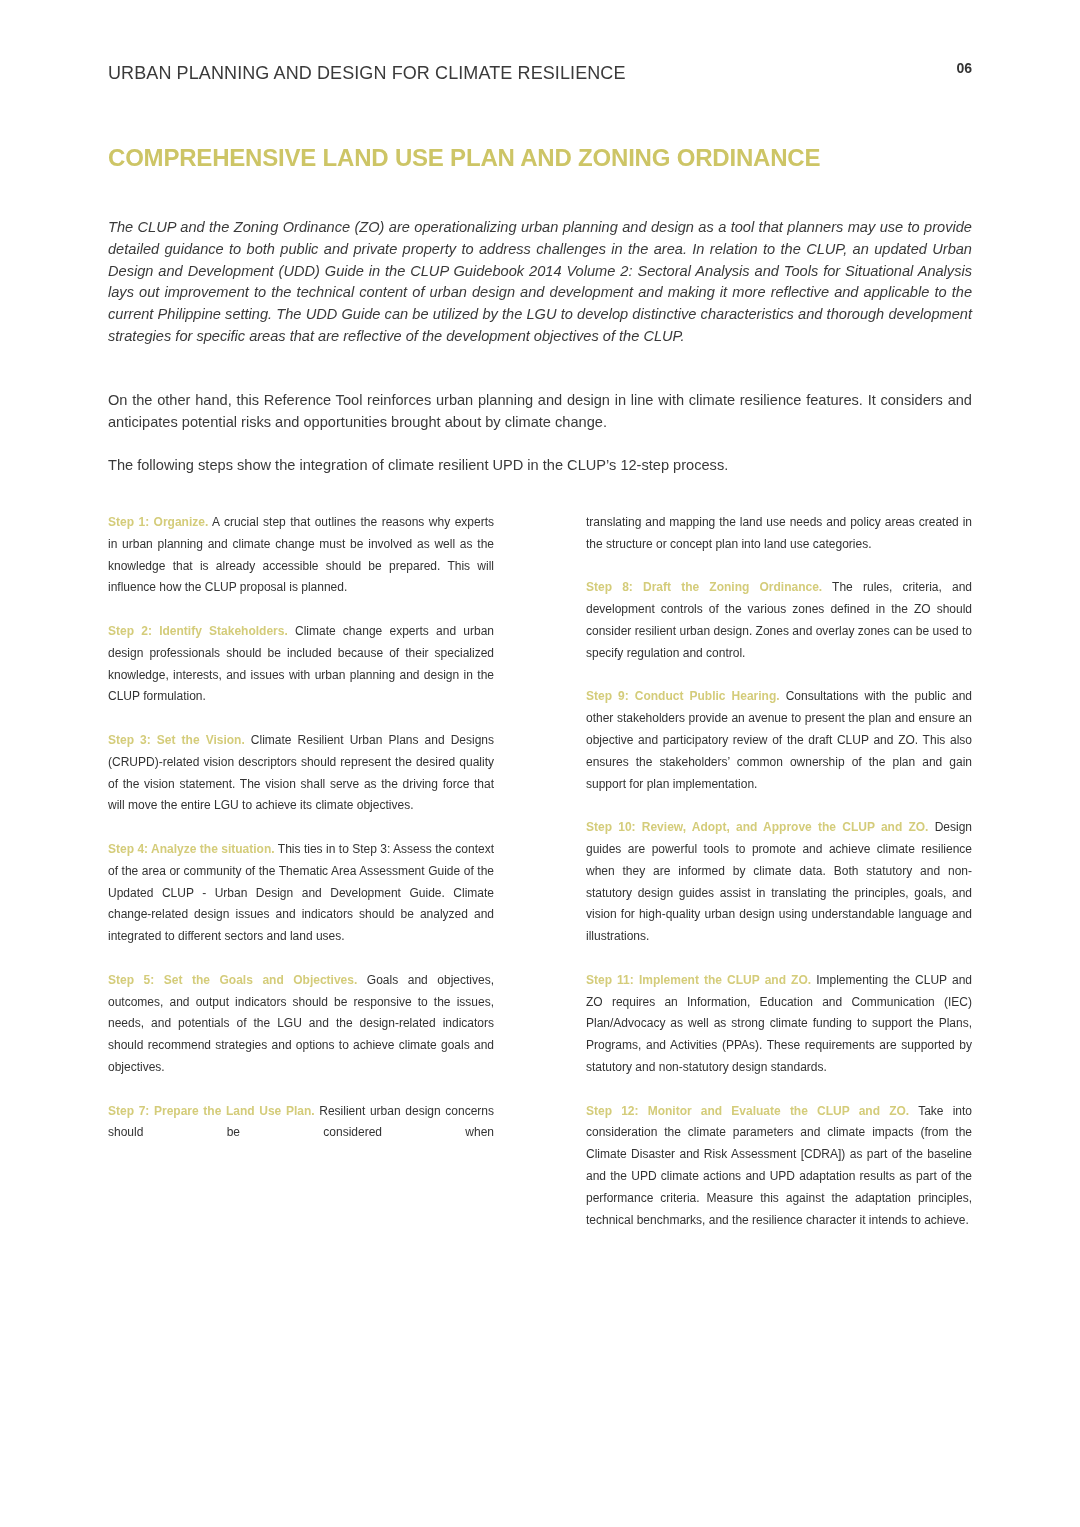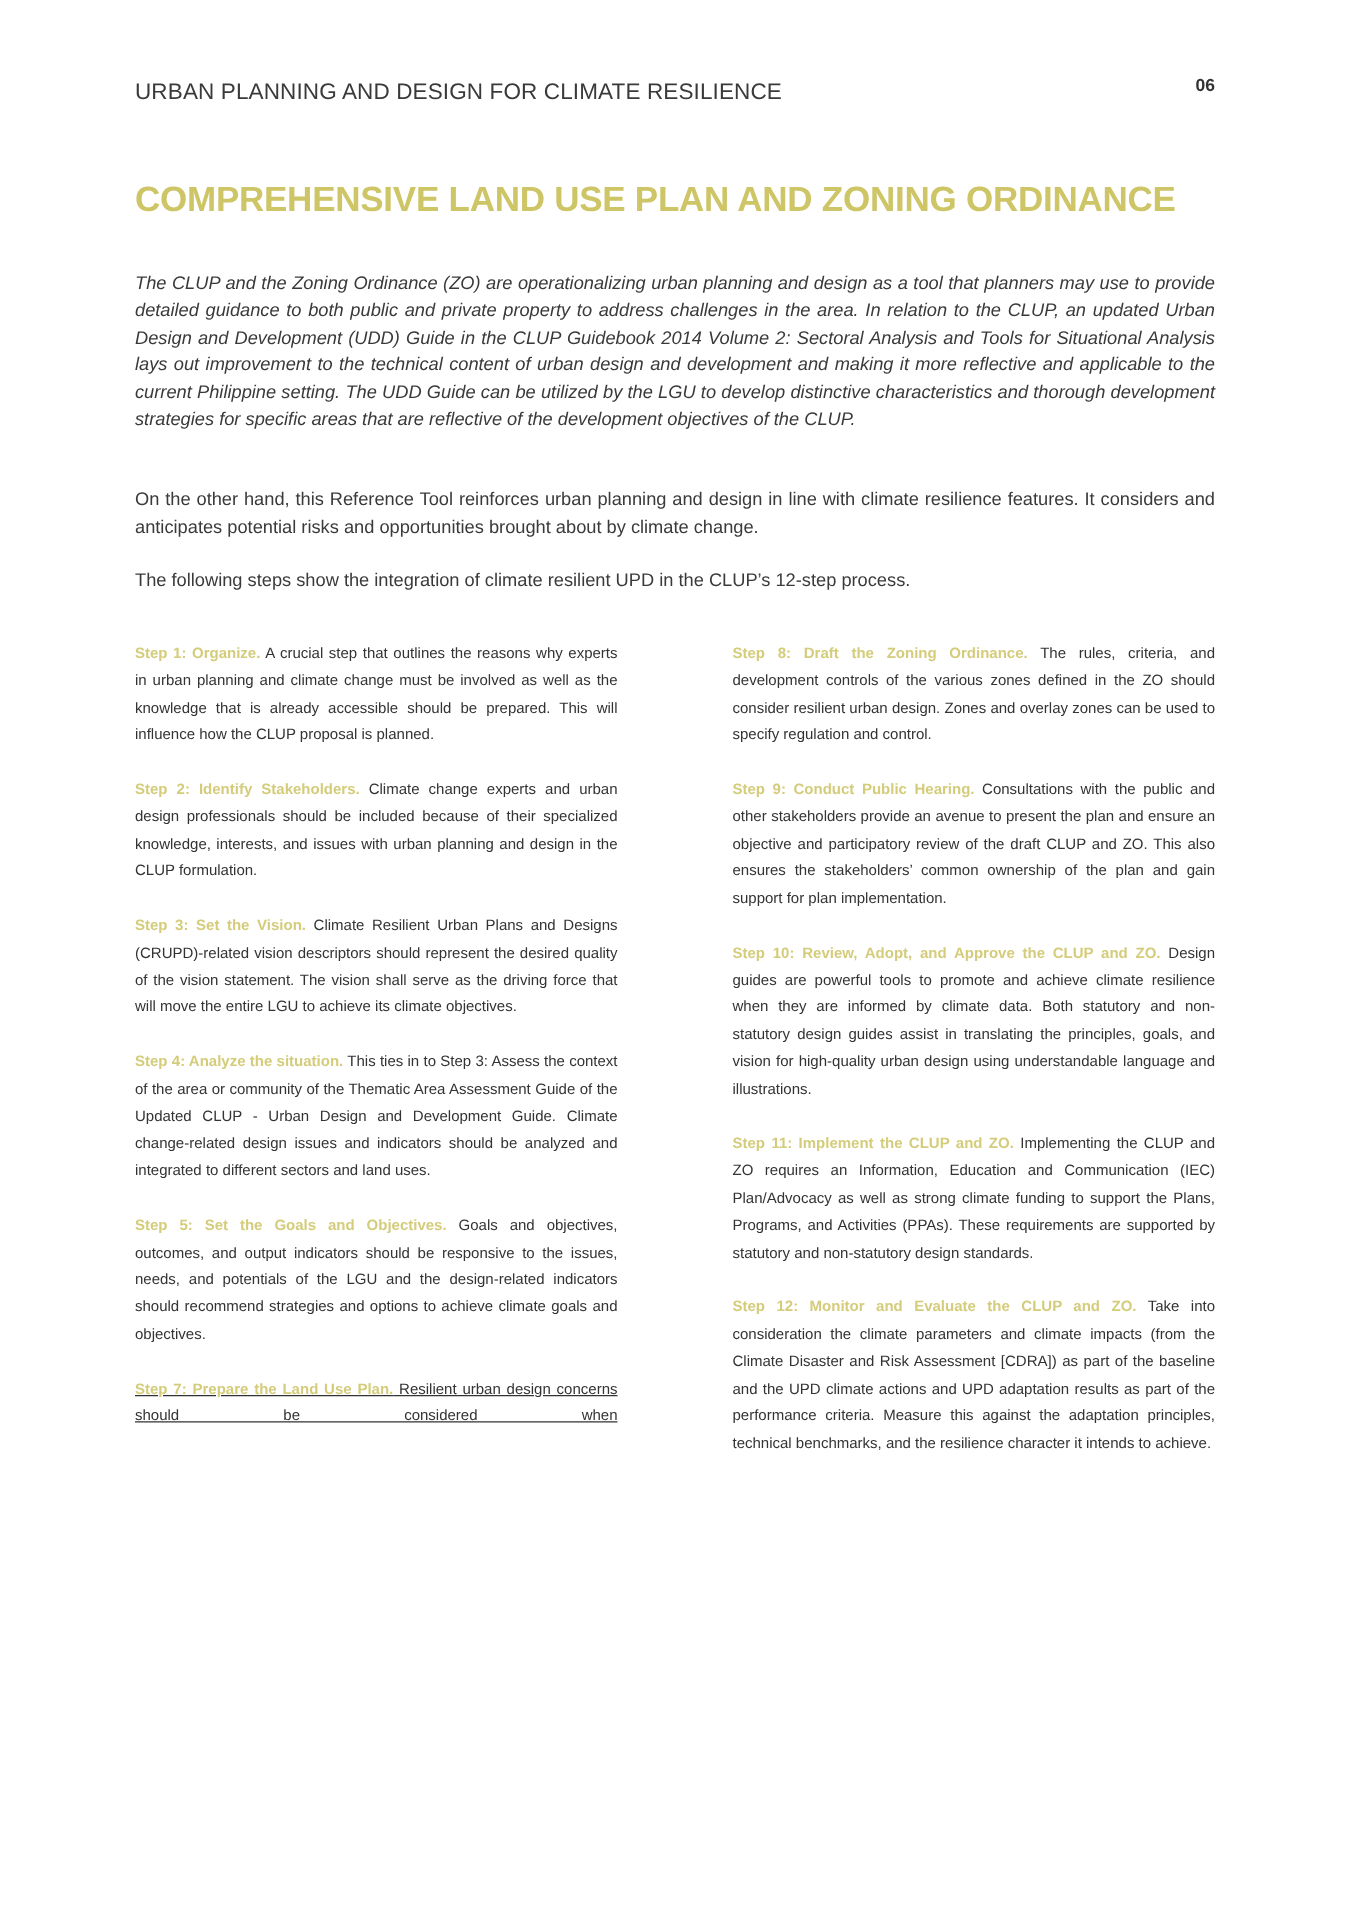--- a/index.html
+++ b/index.html
@@ -1,19 +1,19 @@
 <!DOCTYPE html>
 <html><head>
 <meta charset="utf-8">
 <style>
   html, body { margin: 0; padding: 0; background: #ffffff; }
   body { width: 1080px; height: 1527px; position: relative; overflow: hidden; font-family: "Liberation Sans", sans-serif; color: #333333; }
   .header-left { position: absolute; left: 108px; top: 63px; font-size: 18px; color: #3a3a3a; letter-spacing: 0.1px; }
   .page-num { position: absolute; right: 108px; top: 60px; font-size: 14px; font-weight: bold; color: #333; }
-  .title { position: absolute; left: 108px; top: 144px; font-size: 28px; font-weight: bold; color: #cdc566; letter-spacing: -0.2px; margin: 0; }
+  .title { position: absolute; left: 108px; top: 144px; font-size: 24px; font-weight: bold; color: #cdc566; letter-spacing: -0.2px; margin: 0; }
   .intro { position: absolute; left: 108px; width: 864px; font-size: 14.6px; line-height: 21.8px; text-align: justify; margin: 0; color: #3a3a3a; }
   #intro-1 { top: 217px; font-style: italic; }
   #intro-2 { top: 390px; }
   #intro-3 { top: 455px; }
   .col { position: absolute; top: 512px; width: 386px; }
   .col-left { left: 108px; }
   .col-right { left: 586px; }
   .step { font-size: 12px; line-height: 21.8px; text-align: justify; margin: 0 0 21.8px 0; color: #333; }
   .step-label { color: #d4cc7a; font-weight: bold; }
 </style>
@@ -30,22 +30,23 @@
 <p class="intro" id="intro-1">The CLUP and the Zoning Ordinance (ZO) are operationalizing urban planning and design as a tool that planners may use to provide detailed guidance to both public and private property to address challenges in the area. In relation to the CLUP, an updated Urban Design and Development (UDD) Guide in the CLUP Guidebook 2014 Volume 2: Sectoral Analysis and Tools for Situational Analysis lays out improvement to the technical content of urban design and development and making it more reflective and applicable to the current Philippine setting. The UDD Guide can be utilized by the LGU to develop distinctive characteristics and thorough development strategies for specific areas that are reflective of the development objectives of the CLUP.</p>
 <p class="intro" id="intro-2">On the other hand, this Reference Tool reinforces urban planning and design in line with climate resilience features. It considers and anticipates potential risks and opportunities brought about by climate change.</p>
 <p class="intro" id="intro-3">The following steps show the integration of climate resilient UPD in the CLUP’s 12-step process.</p>
 
 <div class="col col-left">
   <p class="step"><span class="step-label">Step 1: Organize.</span><span> A crucial step that outlines the reasons why experts in urban planning and climate change must be involved as well as the knowledge that is already accessible should be prepared. This will influence how the CLUP proposal is planned.</span></p>
   <p class="step"><span class="step-label">Step 2: Identify Stakeholders.</span><span> Climate change experts and urban design professionals should be included because of their specialized knowledge, interests, and issues with urban planning and design in the CLUP formulation.</span></p>
   <p class="step"><span class="step-label">Step 3: Set the Vision.</span><span> Climate Resilient Urban Plans and Designs (CRUPD)-related vision descriptors should represent the desired quality of the vision statement. The vision shall serve as the driving force that will move the entire LGU to achieve its climate objectives.</span></p>
   <p class="step"><span class="step-label">Step 4: Analyze the situation.</span><span> This ties in to Step 3: Assess the context of the area or community of the Thematic Area Assessment Guide of the Updated CLUP - Urban Design and Development Guide. Climate change-related design issues and indicators should be analyzed and integrated to different sectors and land uses.</span></p>
   <p class="step"><span class="step-label">Step 5: Set the Goals and Objectives.</span><span> Goals and objectives, outcomes, and output indicators should be responsive to the issues, needs, and potentials of the LGU and the design-related indicators should recommend strategies and options to achieve climate goals and objectives.</span></p>
-  <p class="step" style="text-align-last: justify; text-decoration: underline;"><span class="step-label">Step 7: Prepare the Land Use Plan.</span><span> Resilient urban design concerns should be considered when</span></p>
+  <p class="step" style="text-align-last: justify;"><span class="step-label">Step 7: Prepare the Land Use Plan.</span><span> Resilient urban design concerns should be considered when</span></p>
 </div>
 
 <div class="col col-right">
+  <p class="step"><span class="step-label"></span><span>translating and mapping the land use needs and policy areas created in the structure or concept plan into land use categories.</span></p>
   <p class="step"><span class="step-label">Step 8: Draft the Zoning Ordinance.</span><span> The rules, criteria, and development controls of the various zones defined in the ZO should consider resilient urban design. Zones and overlay zones can be used to specify regulation and control.</span></p>
   <p class="step"><span class="step-label">Step 9: Conduct Public Hearing.</span><span> Consultations with the public and other stakeholders provide an avenue to present the plan and ensure an objective and participatory review of the draft CLUP and ZO. This also ensures the stakeholders’ common ownership of the plan and gain support for plan implementation.</span></p>
   <p class="step"><span class="step-label">Step 10: Review, Adopt, and Approve the CLUP and ZO.</span><span> Design guides are powerful tools to promote and achieve climate resilience when they are informed by climate data. Both statutory and non-statutory design guides assist in translating the principles, goals, and vision for high-quality urban design using understandable language and illustrations.</span></p>
   <p class="step"><span class="step-label">Step 11: Implement the CLUP and ZO.</span><span> Implementing the CLUP and ZO requires an Information, Education and Communication (IEC) Plan/Advocacy as well as strong climate funding to support the Plans, Programs, and Activities (PPAs). These requirements are supported by statutory and non-statutory design standards.</span></p>
   <p class="step"><span class="step-label">Step 12: Monitor and Evaluate the CLUP and ZO.</span><span> Take into consideration the climate parameters and climate impacts (from the Climate Disaster and Risk Assessment [CDRA]) as part of the baseline and the UPD climate actions and UPD adaptation results as part of the performance criteria. Measure this against the adaptation principles, technical benchmarks, and the resilience character it intends to achieve.</span></p>
 </div>
 
 </body></html>

